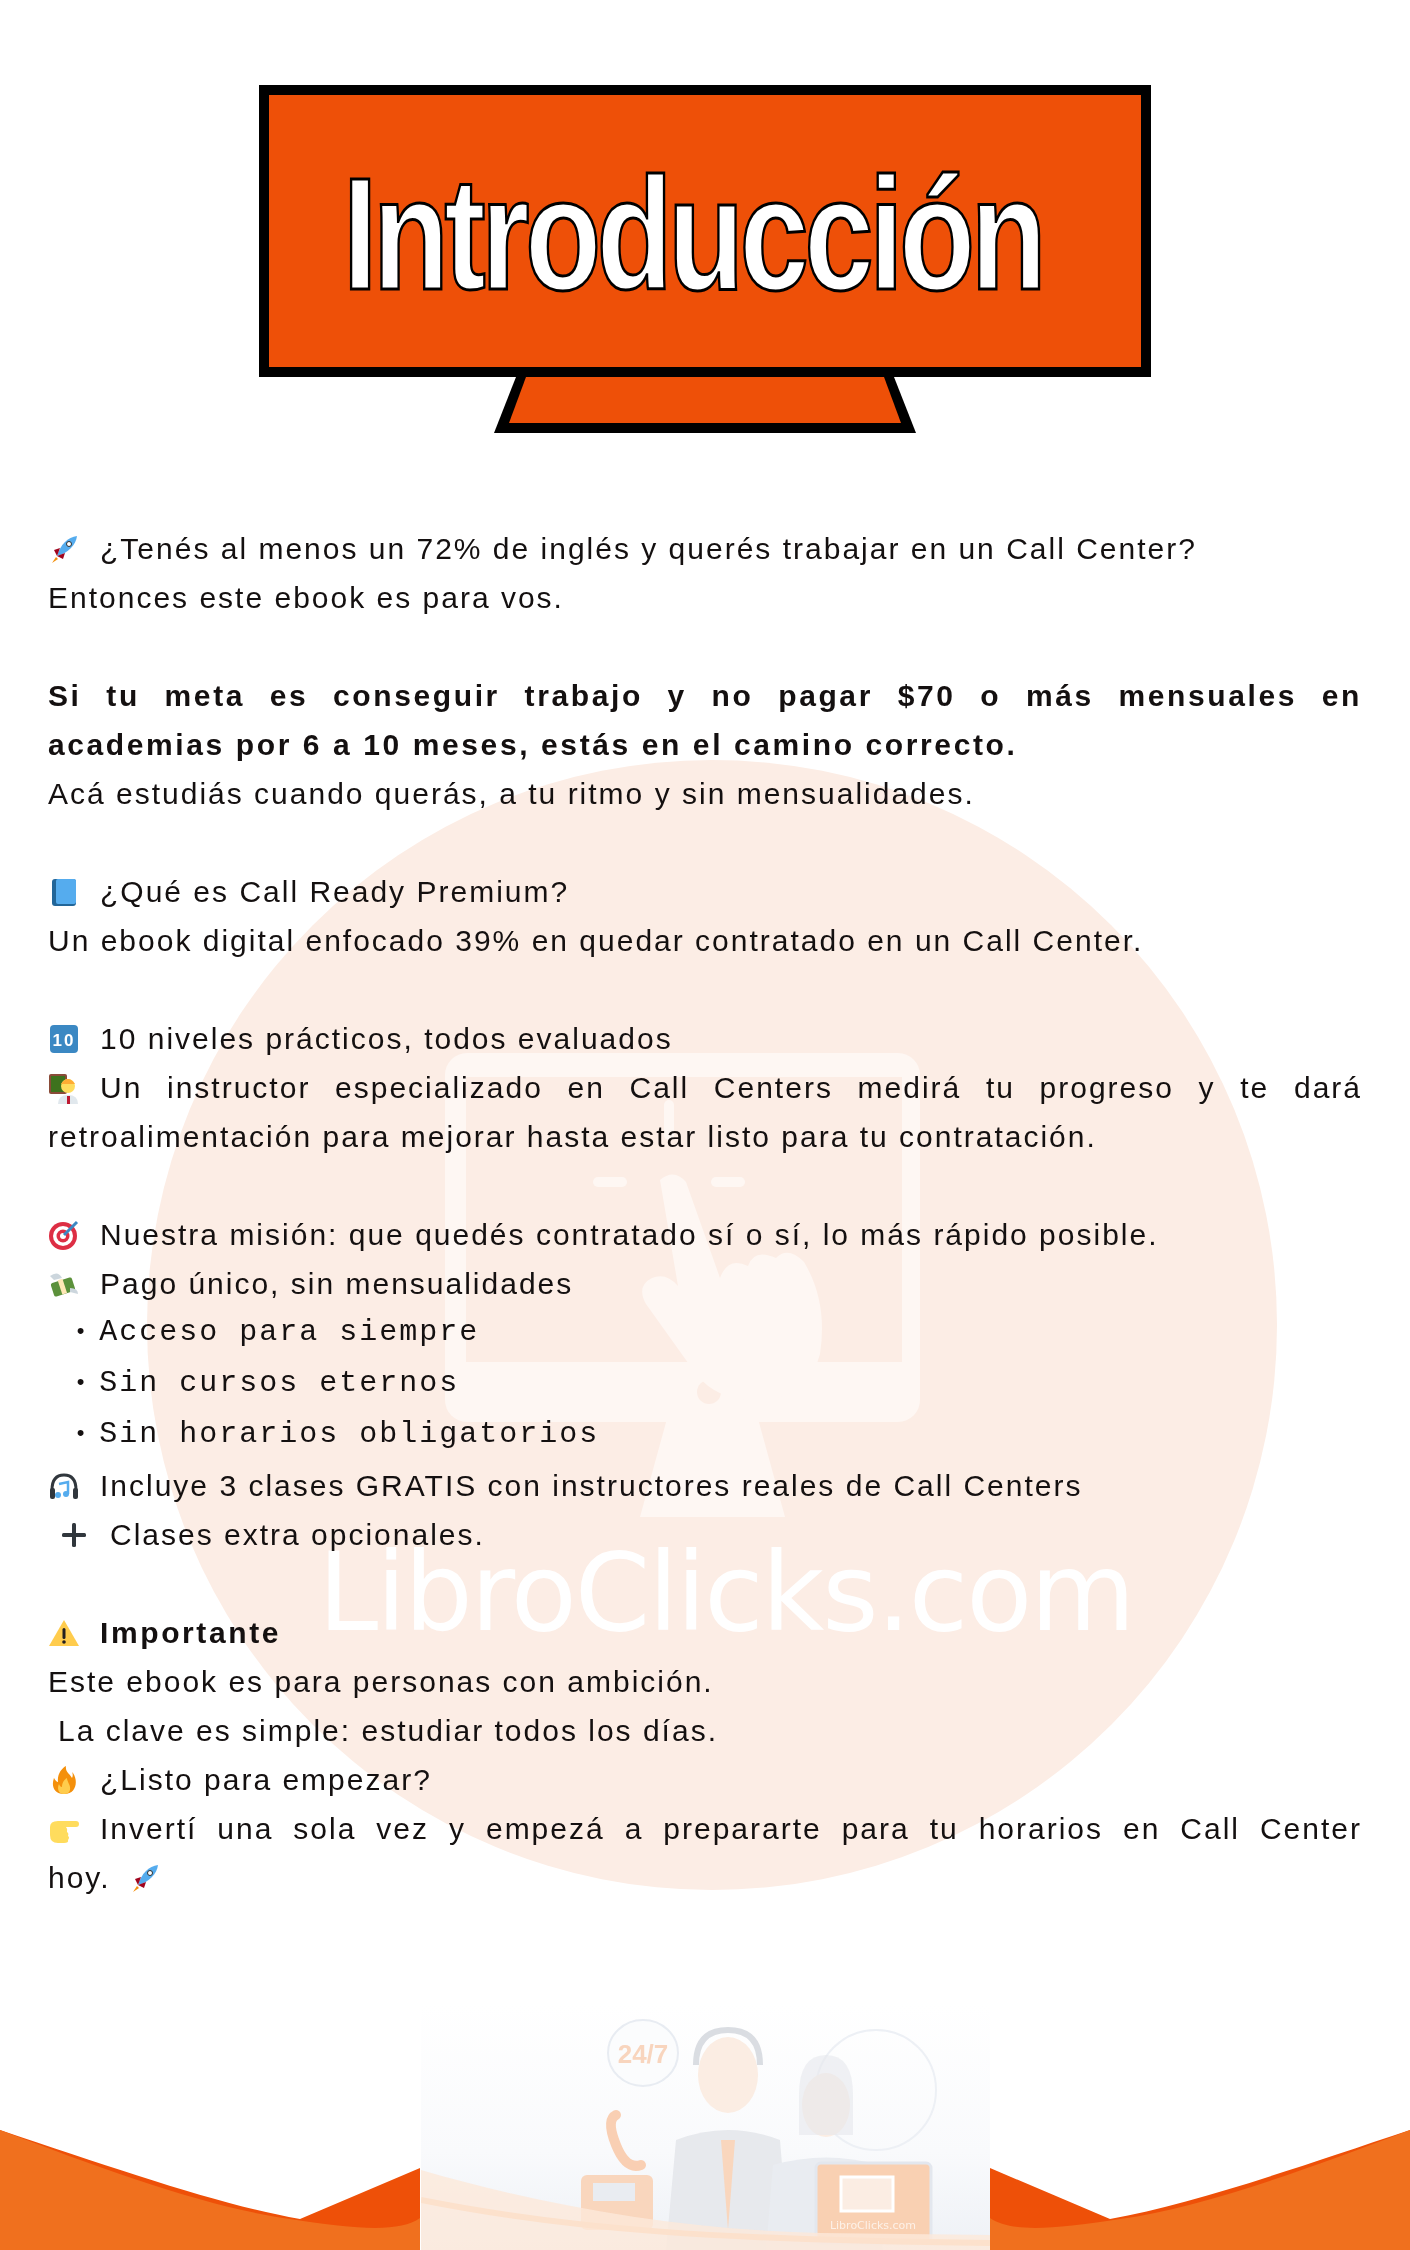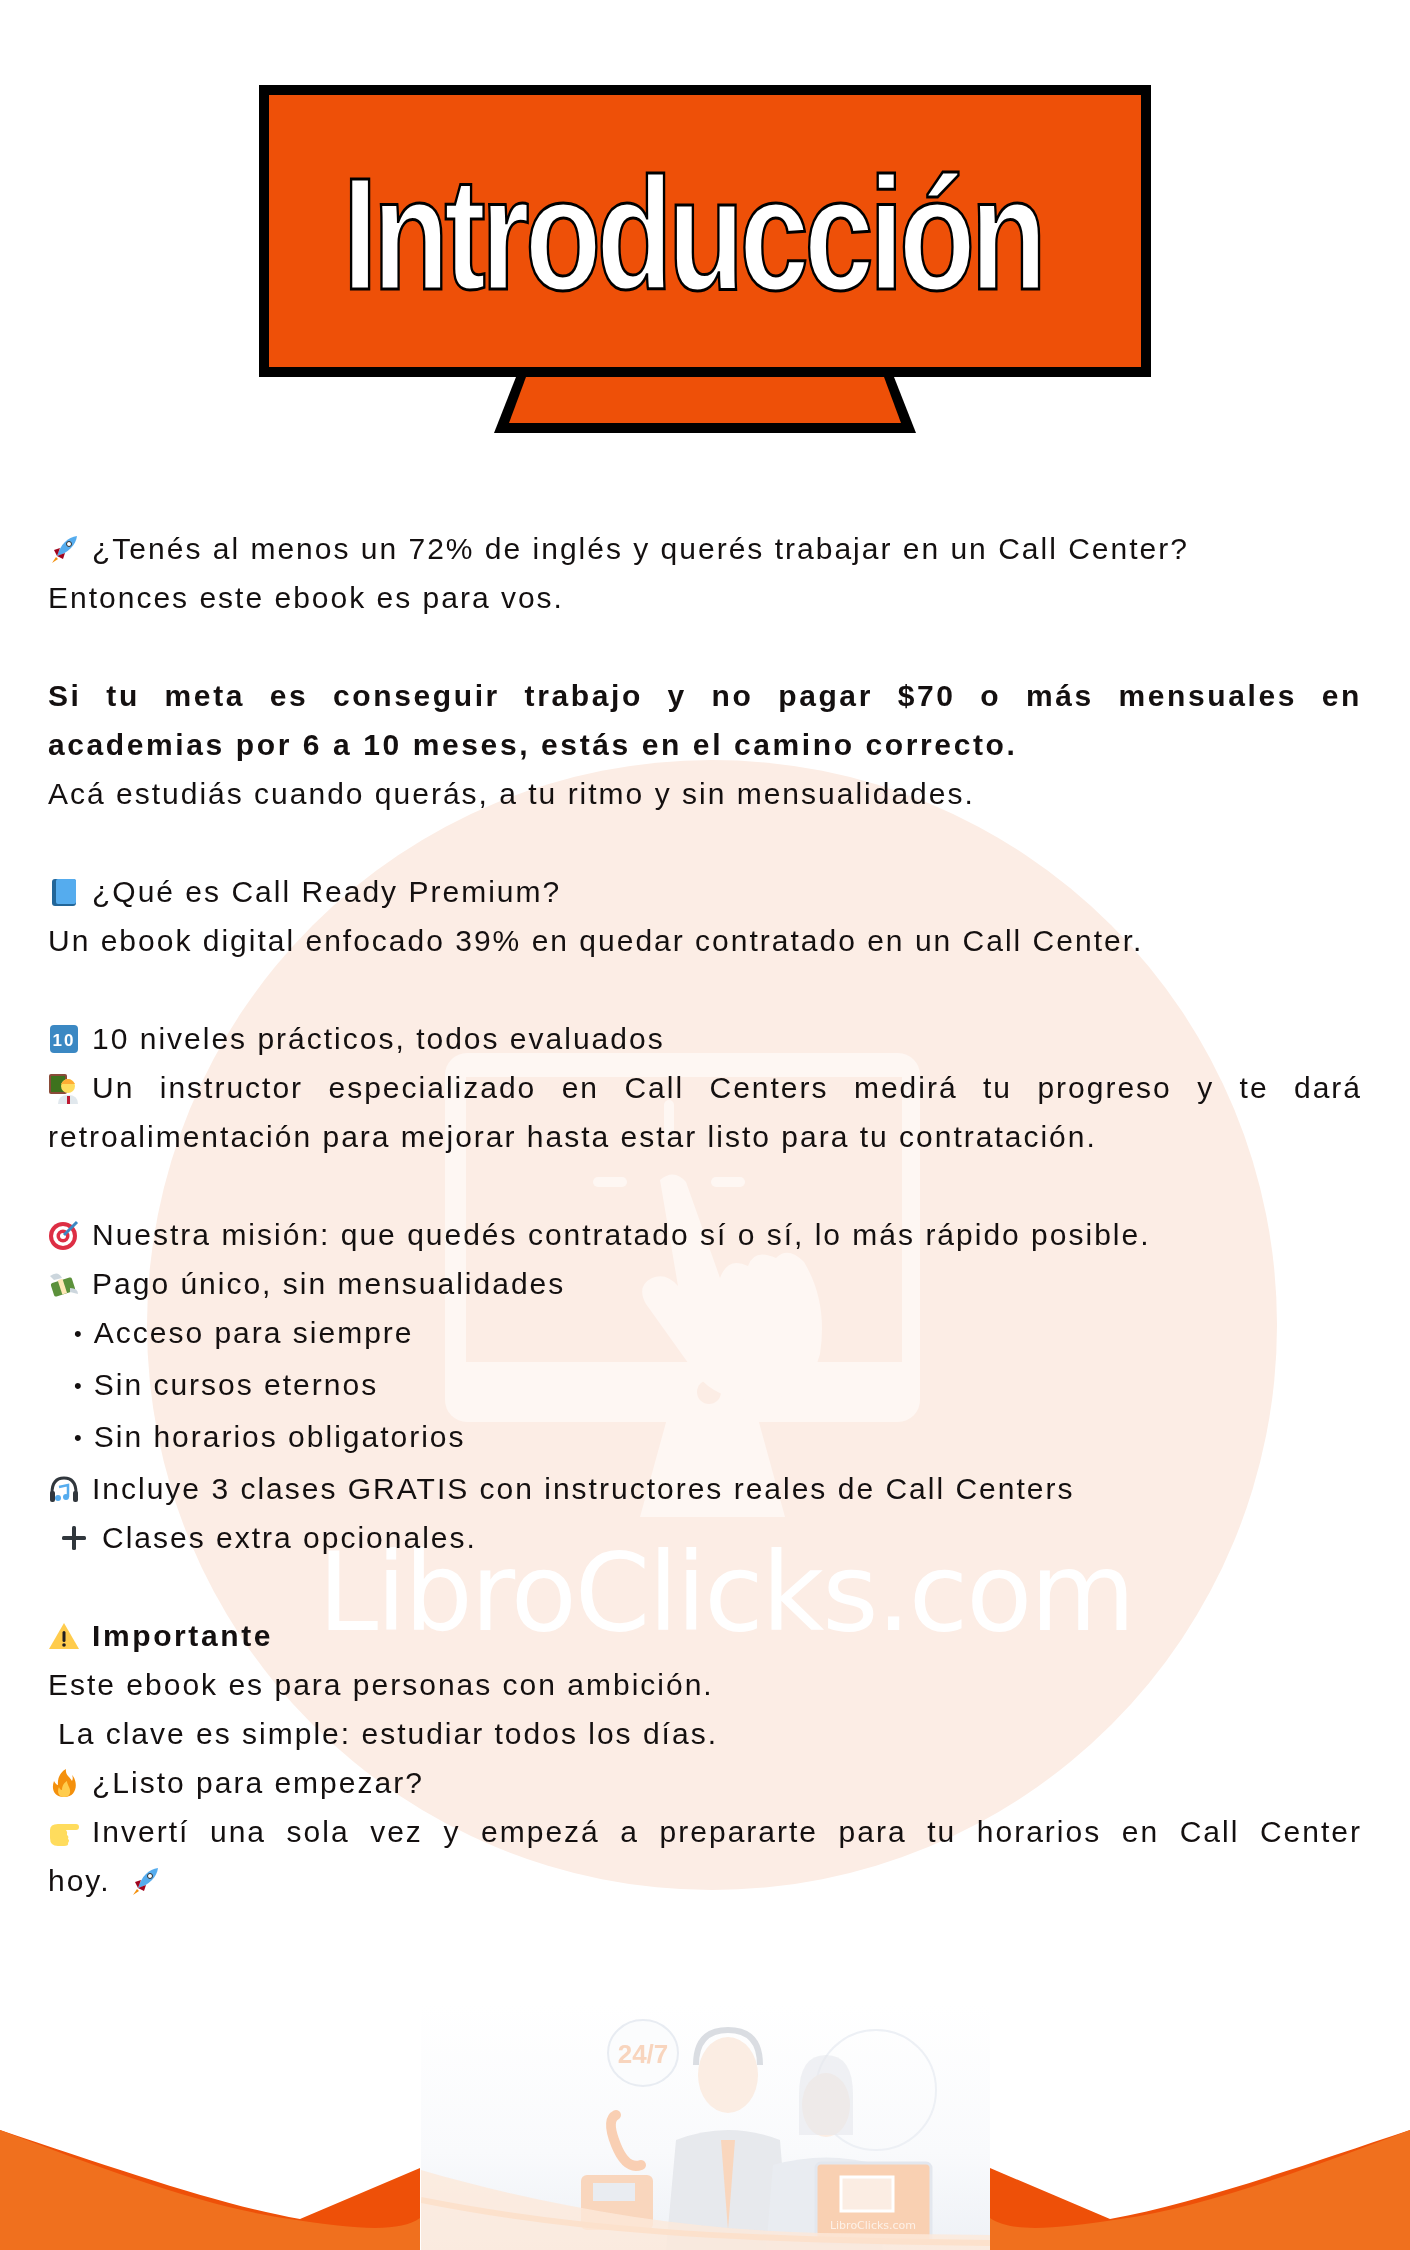--- a/index.html
+++ b/index.html
@@ -28,23 +28,23 @@
                 color:#fff; -webkit-text-stroke:3px #000; letter-spacing:-6px;
                 transform:scaleX(0.78); line-height:1; margin-top:6px; }
   .title-stand { position:absolute; left:494px; top:377px; width:422px; height:56px; z-index:2; }
 
   
   .content { position:absolute; left:48px; top:524px; width:1314px; z-index:3;
              font-size:30px; line-height:49px; letter-spacing:2px; color:#141010; }
   .line { display:block; min-height:49px; white-space:nowrap; }
   .line.justify { white-space:normal; text-align:justify; text-align-last:justify; }
   .bold { font-weight:bold; letter-spacing:2.6px; }
-  .emoji { display:inline-block; width:32px; height:32px; vertical-align:-6px; margin-right:12px; }
+  .emoji { display:inline-block; width:32px; height:32px; vertical-align:-6px; margin-right:20px; }
   .emoji svg { width:32px; height:32px; display:block; }
-  .bullet { padding-left:26px; }
+  .bullet { padding-left:26px;font-family:Liberation Mono, monospace; }
   .bullet::before { content:"•"; font-size:22px; margin-right:10px; position:relative; top:-2px; }
   .indent1 { padding-left:10px; }
 
   
   .footer-wave { position:absolute; left:0; top:2120px; width:1410px; height:130px; z-index:1; }
   .footer-img { position:absolute; left:421px; top:2005px; width:569px; height:245px; z-index:2;
                 background:linear-gradient(180deg,#FFFFFF 0%,#F9FAFC 60%,#EEF1F6 100%); overflow:hidden; }
 </style>
 </head>
 <body>

